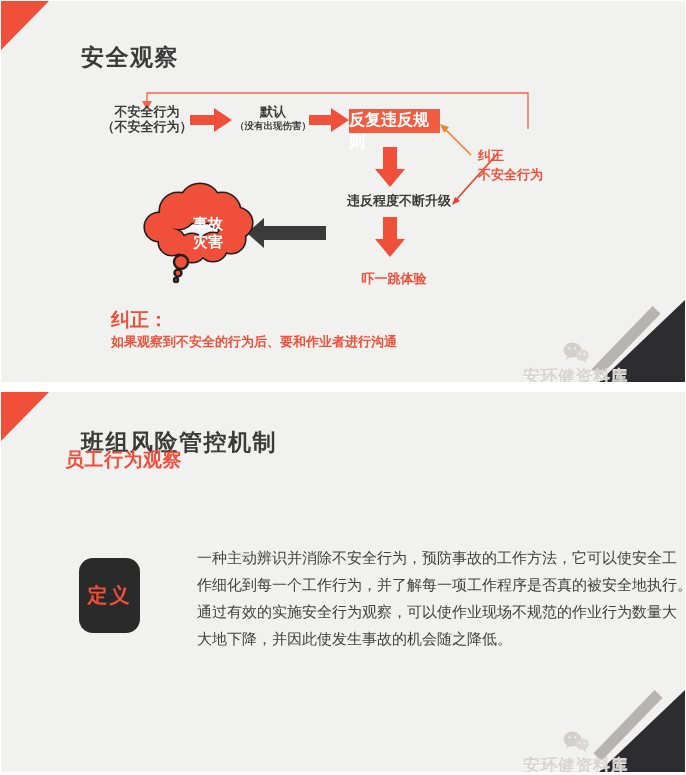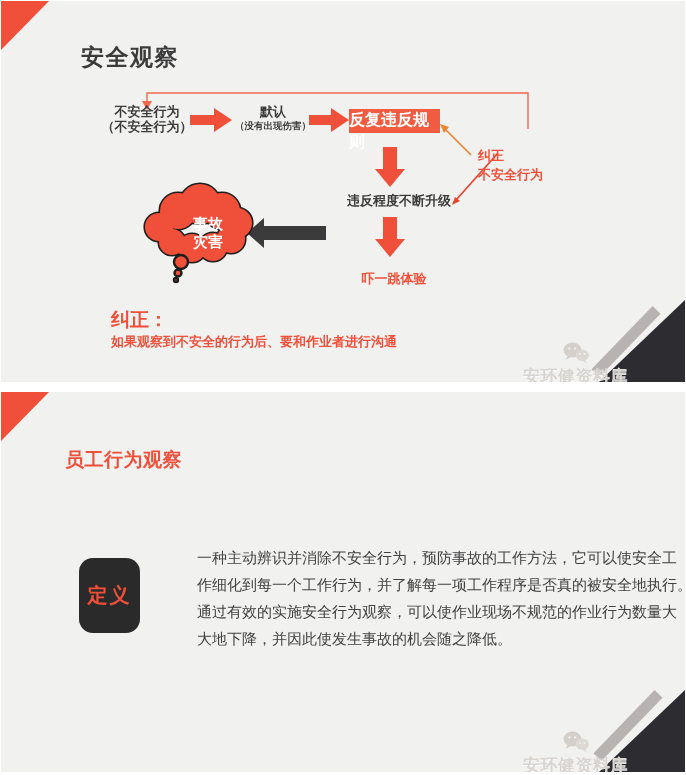--- a/index.html
+++ b/index.html
@@ -164,20 +164,21 @@
         <path d="M23 18.6 L25.2 22.4 L20 19.4 Z" fill="#dcd9d5"></path>
         <circle cx="18" cy="13" r="0.95" fill="#f1f1f0"></circle>
         <circle cx="22.4" cy="13" r="0.95" fill="#f1f1f0"></circle>
       </svg>
       <span class="watermark-text">安环健资料库</span>
     </div>
   </section>
 
   <section class="slide slide2">
     <div class="corner-red"></div>
+    <h1 class="title">班组风险管控机制</h1>
     <h2 class="subtitle">员工行为观察</h2>
 
     <div class="defbox">定义</div>
     <div class="definition">一种主动辨识并消除不安全行为，预防事故的工作方法，它可以使安全工
 作细化到每一个工作行为，并了解每一项工作程序是否真的被安全地执行。
 通过有效的实施安全行为观察，可以使作业现场不规范的作业行为数量大
 大地下降，并因此使发生事故的机会随之降低。</div>
 
     <div class="stripe"></div>
     <div class="corner-dark"></div>

